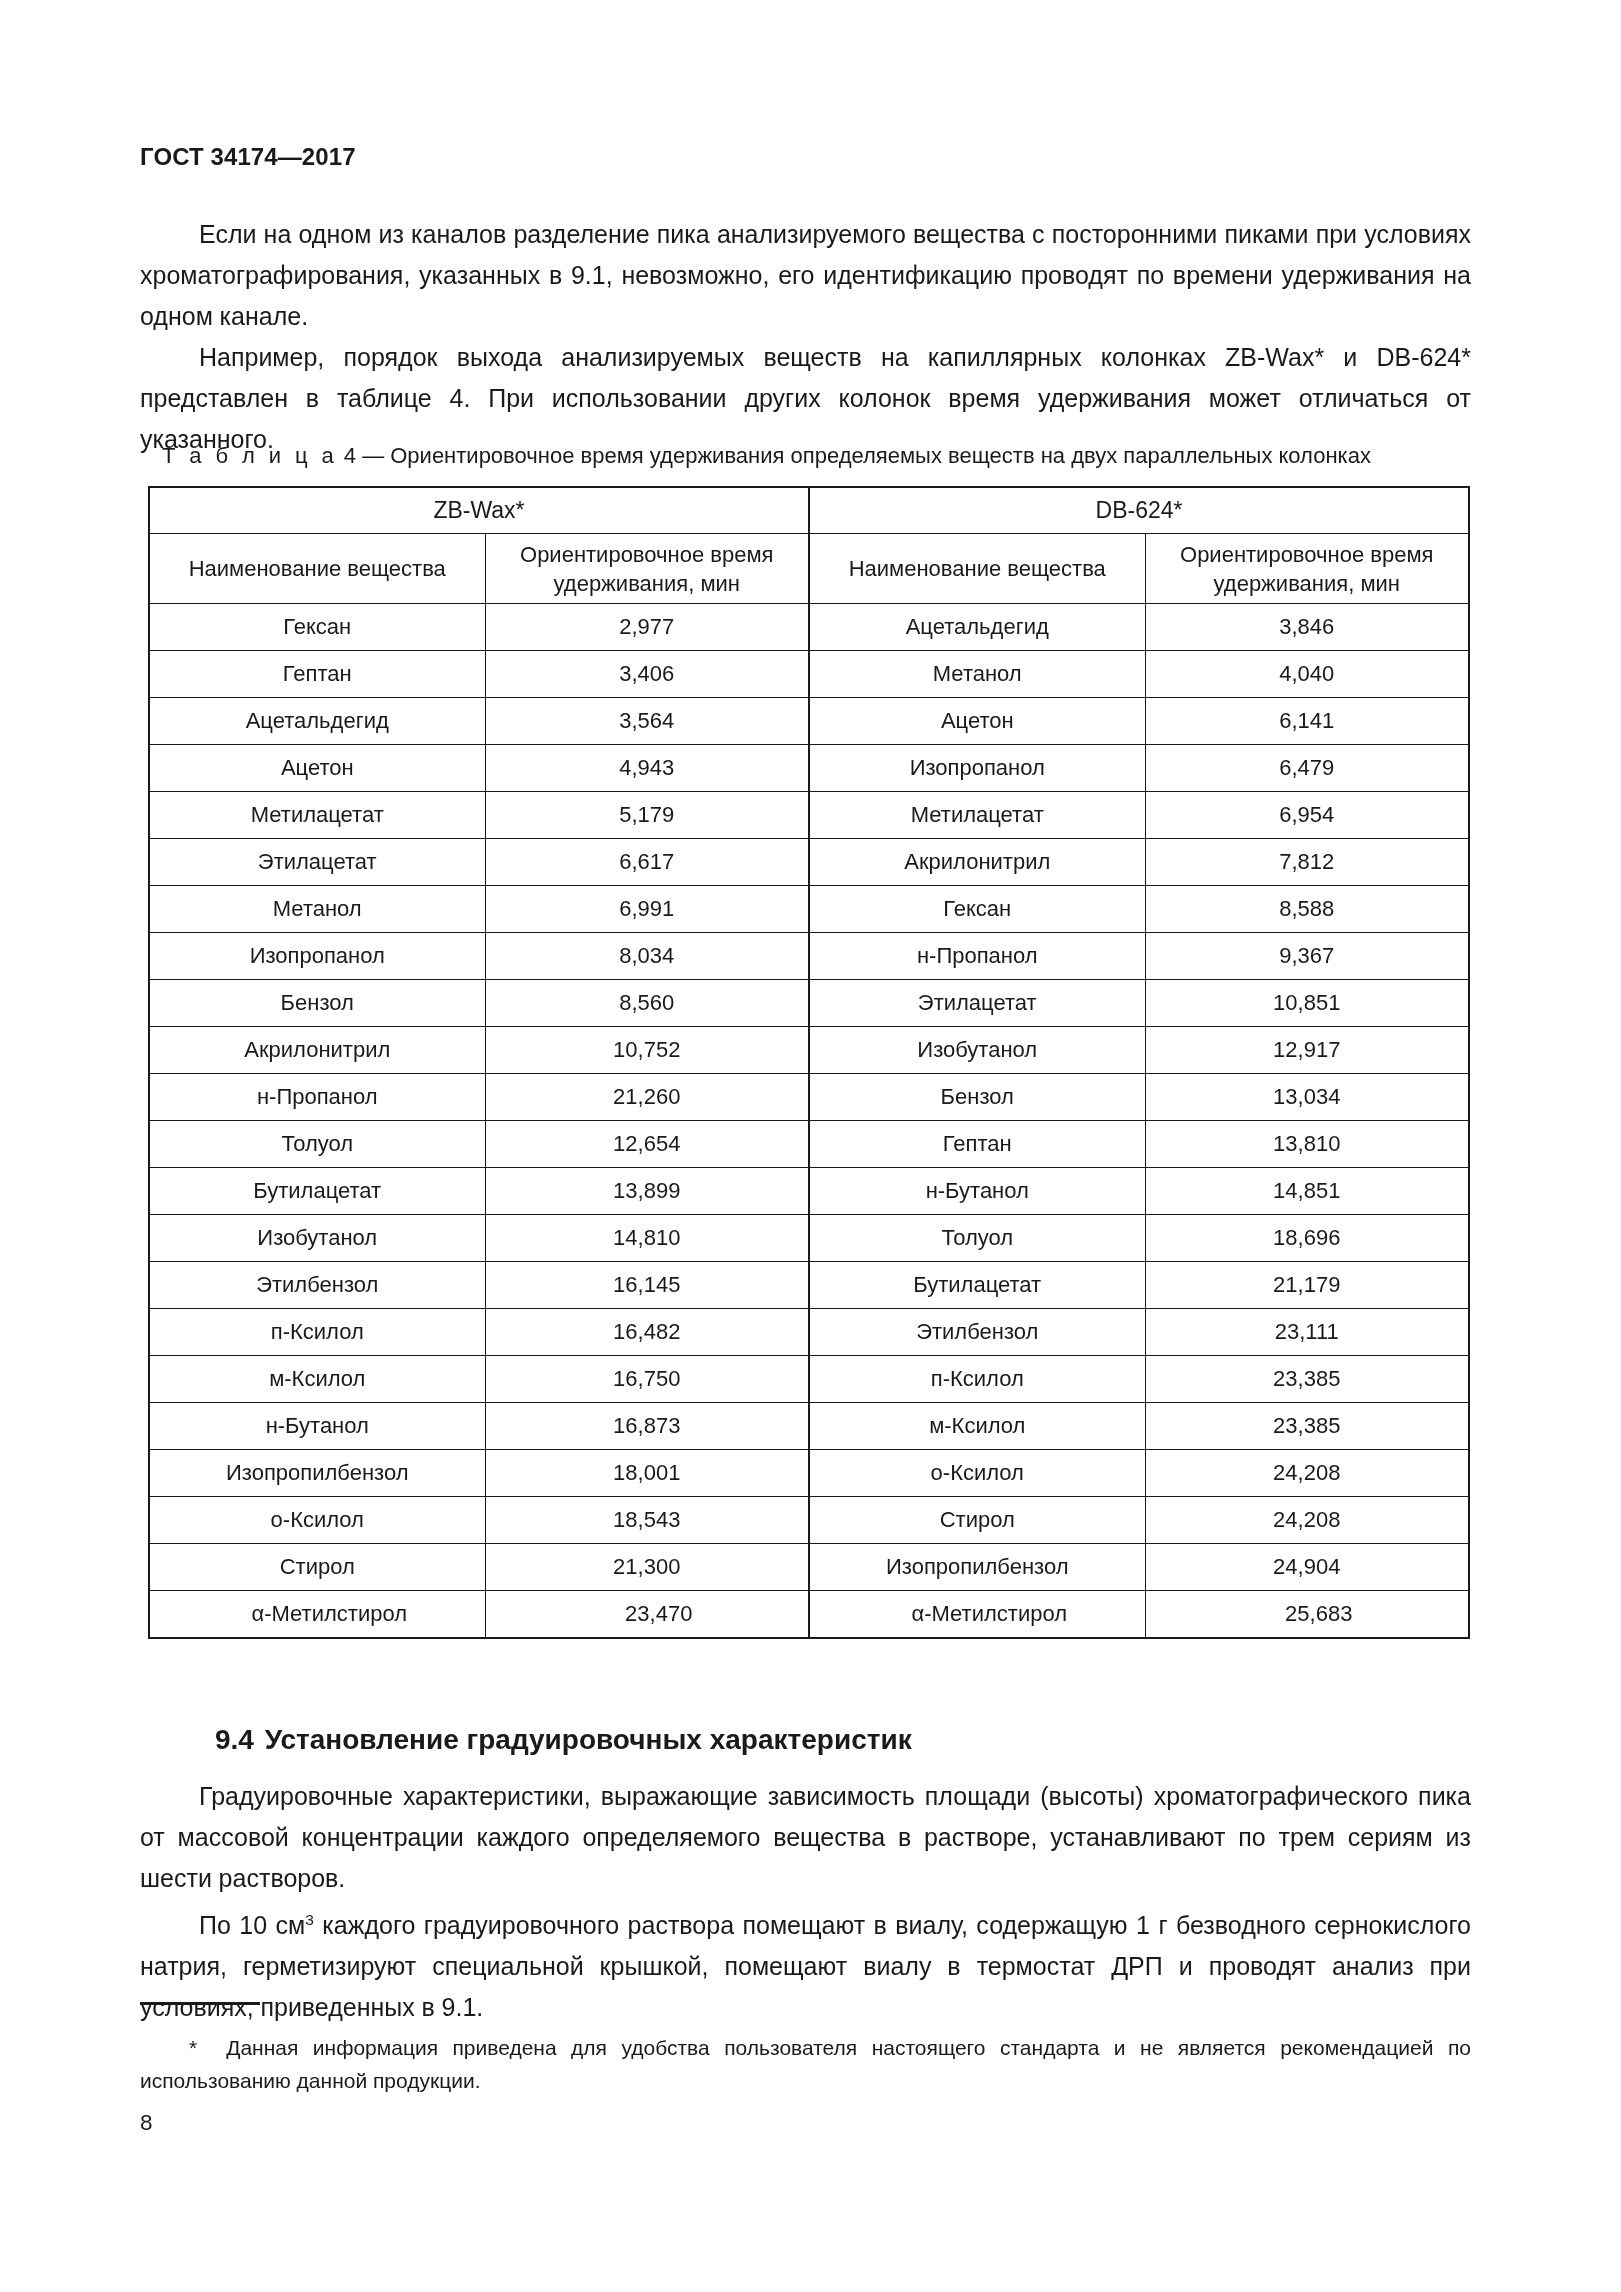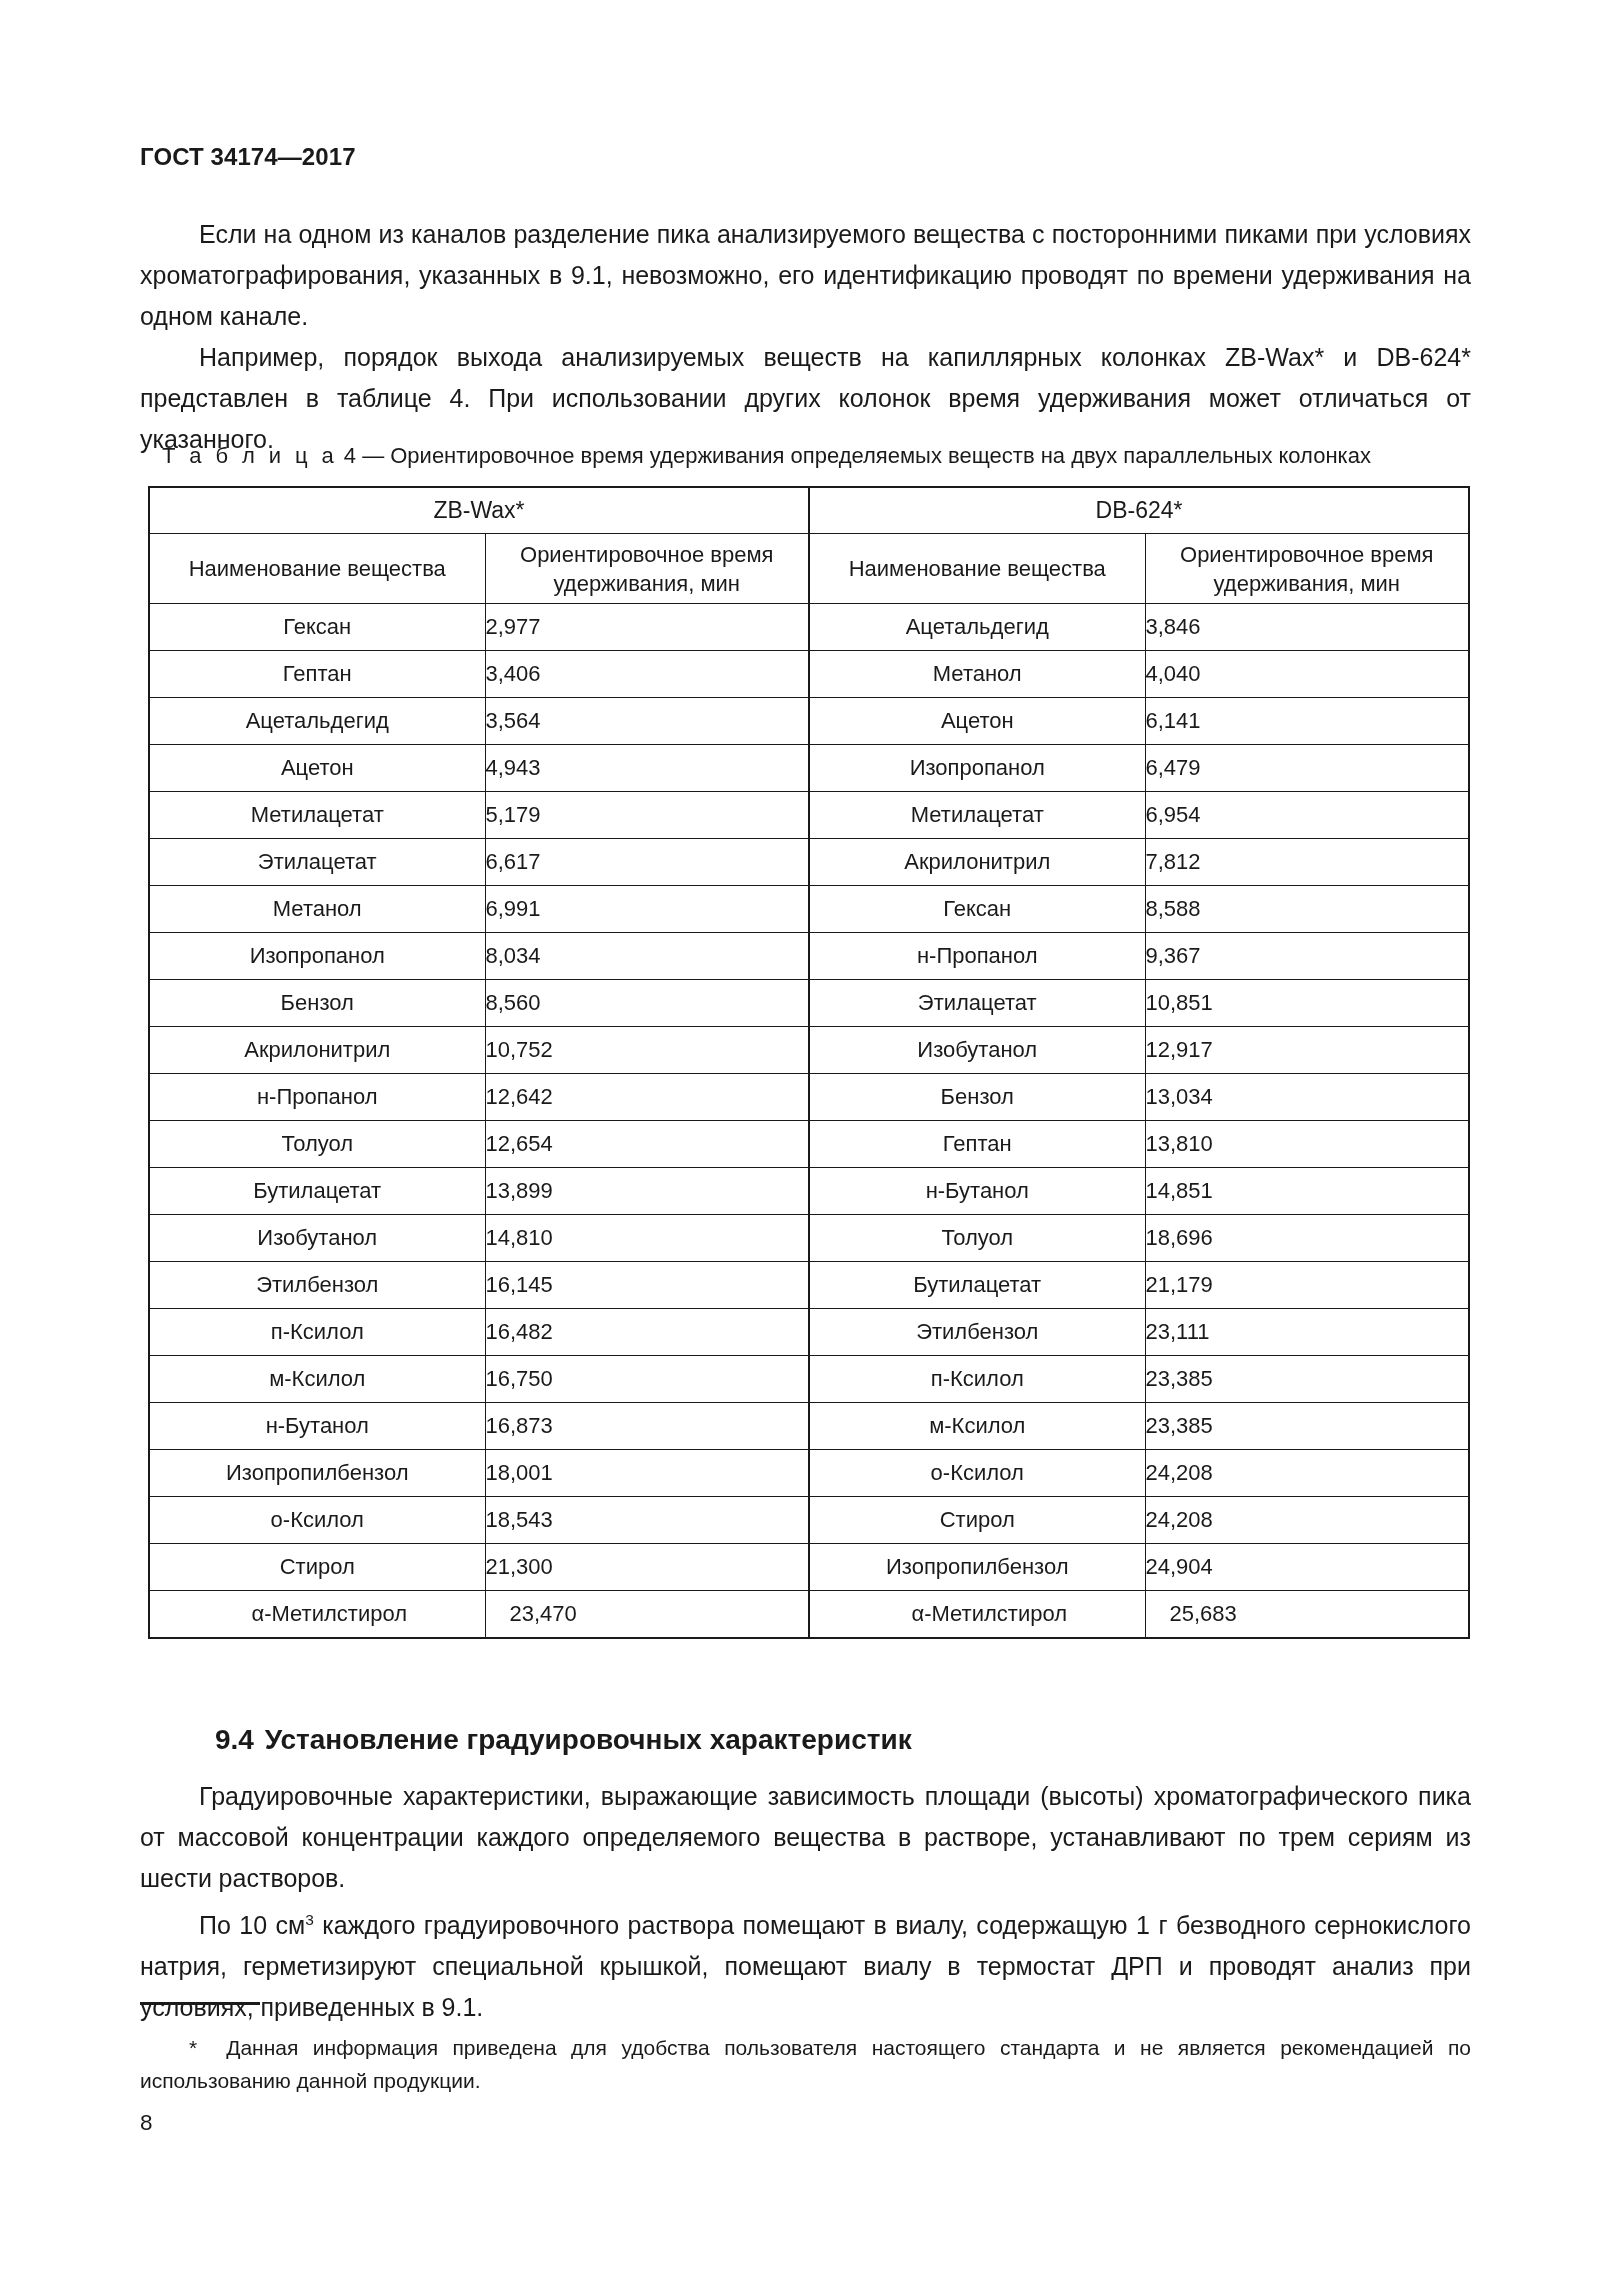--- a/index.html
+++ b/index.html
@@ -103,20 +103,21 @@
     padding: 2px 9.8px;
   }
   td.name-cell {
     height: 46px;
     padding-left: 15.7px;
     text-align: center;
     white-space: nowrap;
   }
   td.val-cell {
     height: 46px;
+    text-align: center;
   }
 
   
   col.c-name { width: 336px; }
   col.c-val  { width: 324px; }
 
   
   .sec-head {
     position: absolute;
     left: 215px;
@@ -253,21 +254,21 @@
             <td class="val-cell outer-r">10,851</td>
           </tr>
           <tr>
             <td class="name-cell outer-l">Акрилонитрил</td>
             <td class="val-cell">10,752</td>
             <td class="name-cell mid-v">Изобутанол</td>
             <td class="val-cell outer-r">12,917</td>
           </tr>
           <tr>
             <td class="name-cell outer-l">н-Пропанол</td>
-            <td class="val-cell">12,642</td>
+            <td class="val-cell">21,260</td>
             <td class="name-cell mid-v">Бензол</td>
             <td class="val-cell outer-r">13,034</td>
           </tr>
           <tr>
             <td class="name-cell outer-l">Толуол</td>
             <td class="val-cell">12,654</td>
             <td class="name-cell mid-v">Гептан</td>
             <td class="val-cell outer-r">13,810</td>
           </tr>
           <tr>

